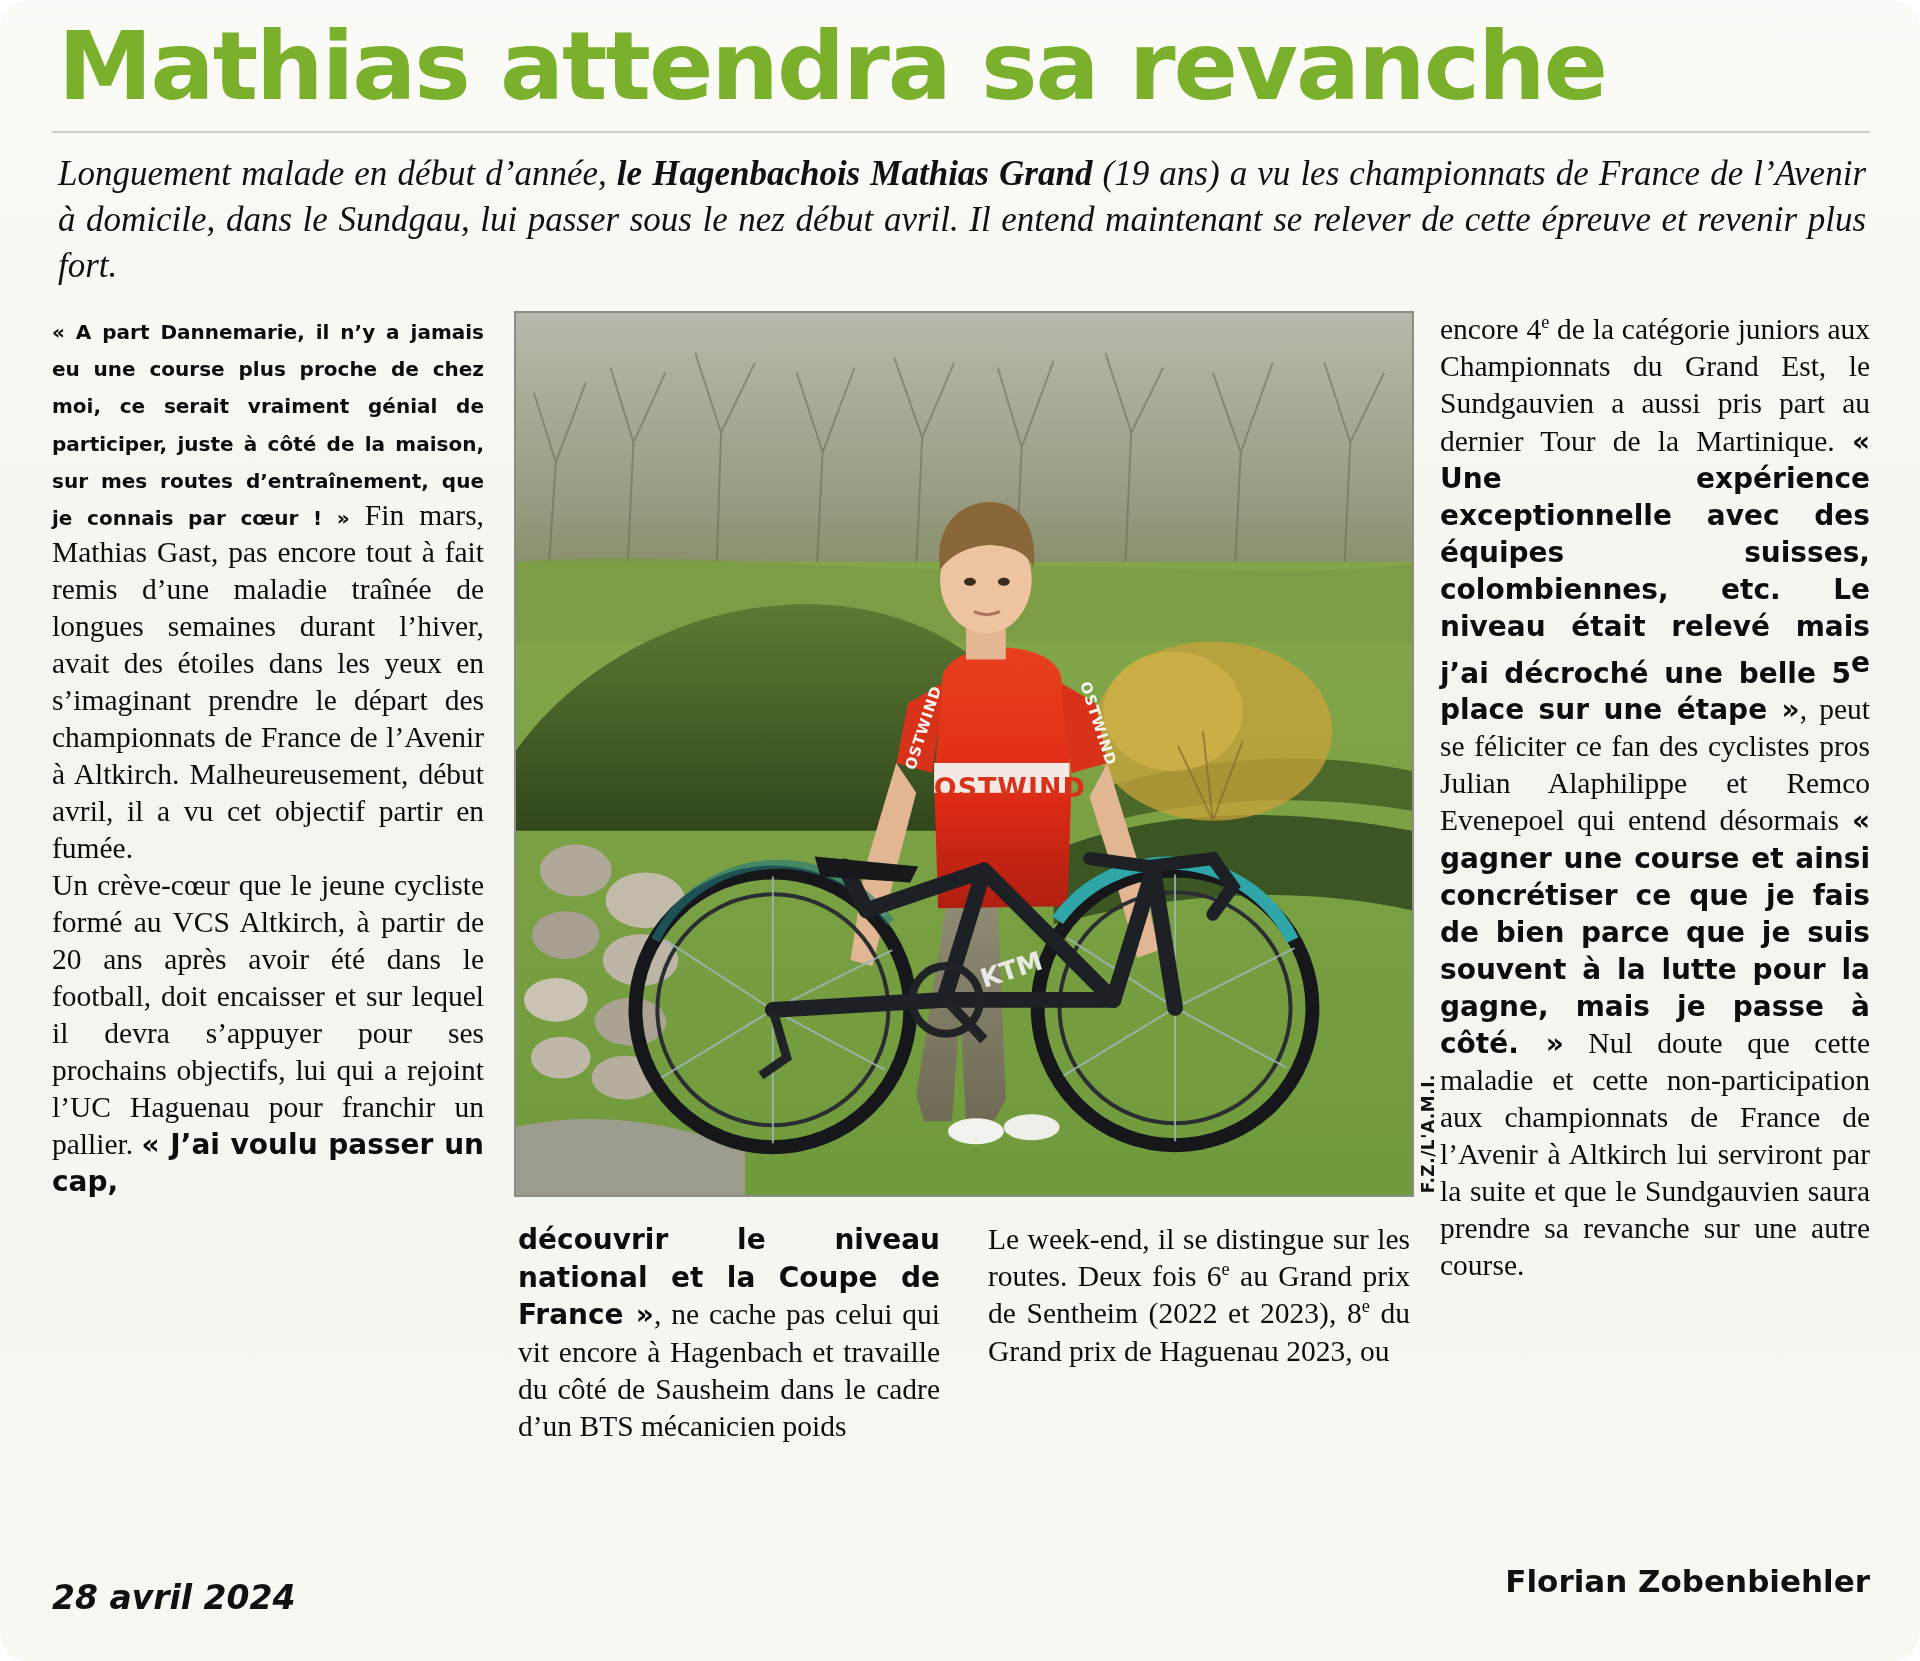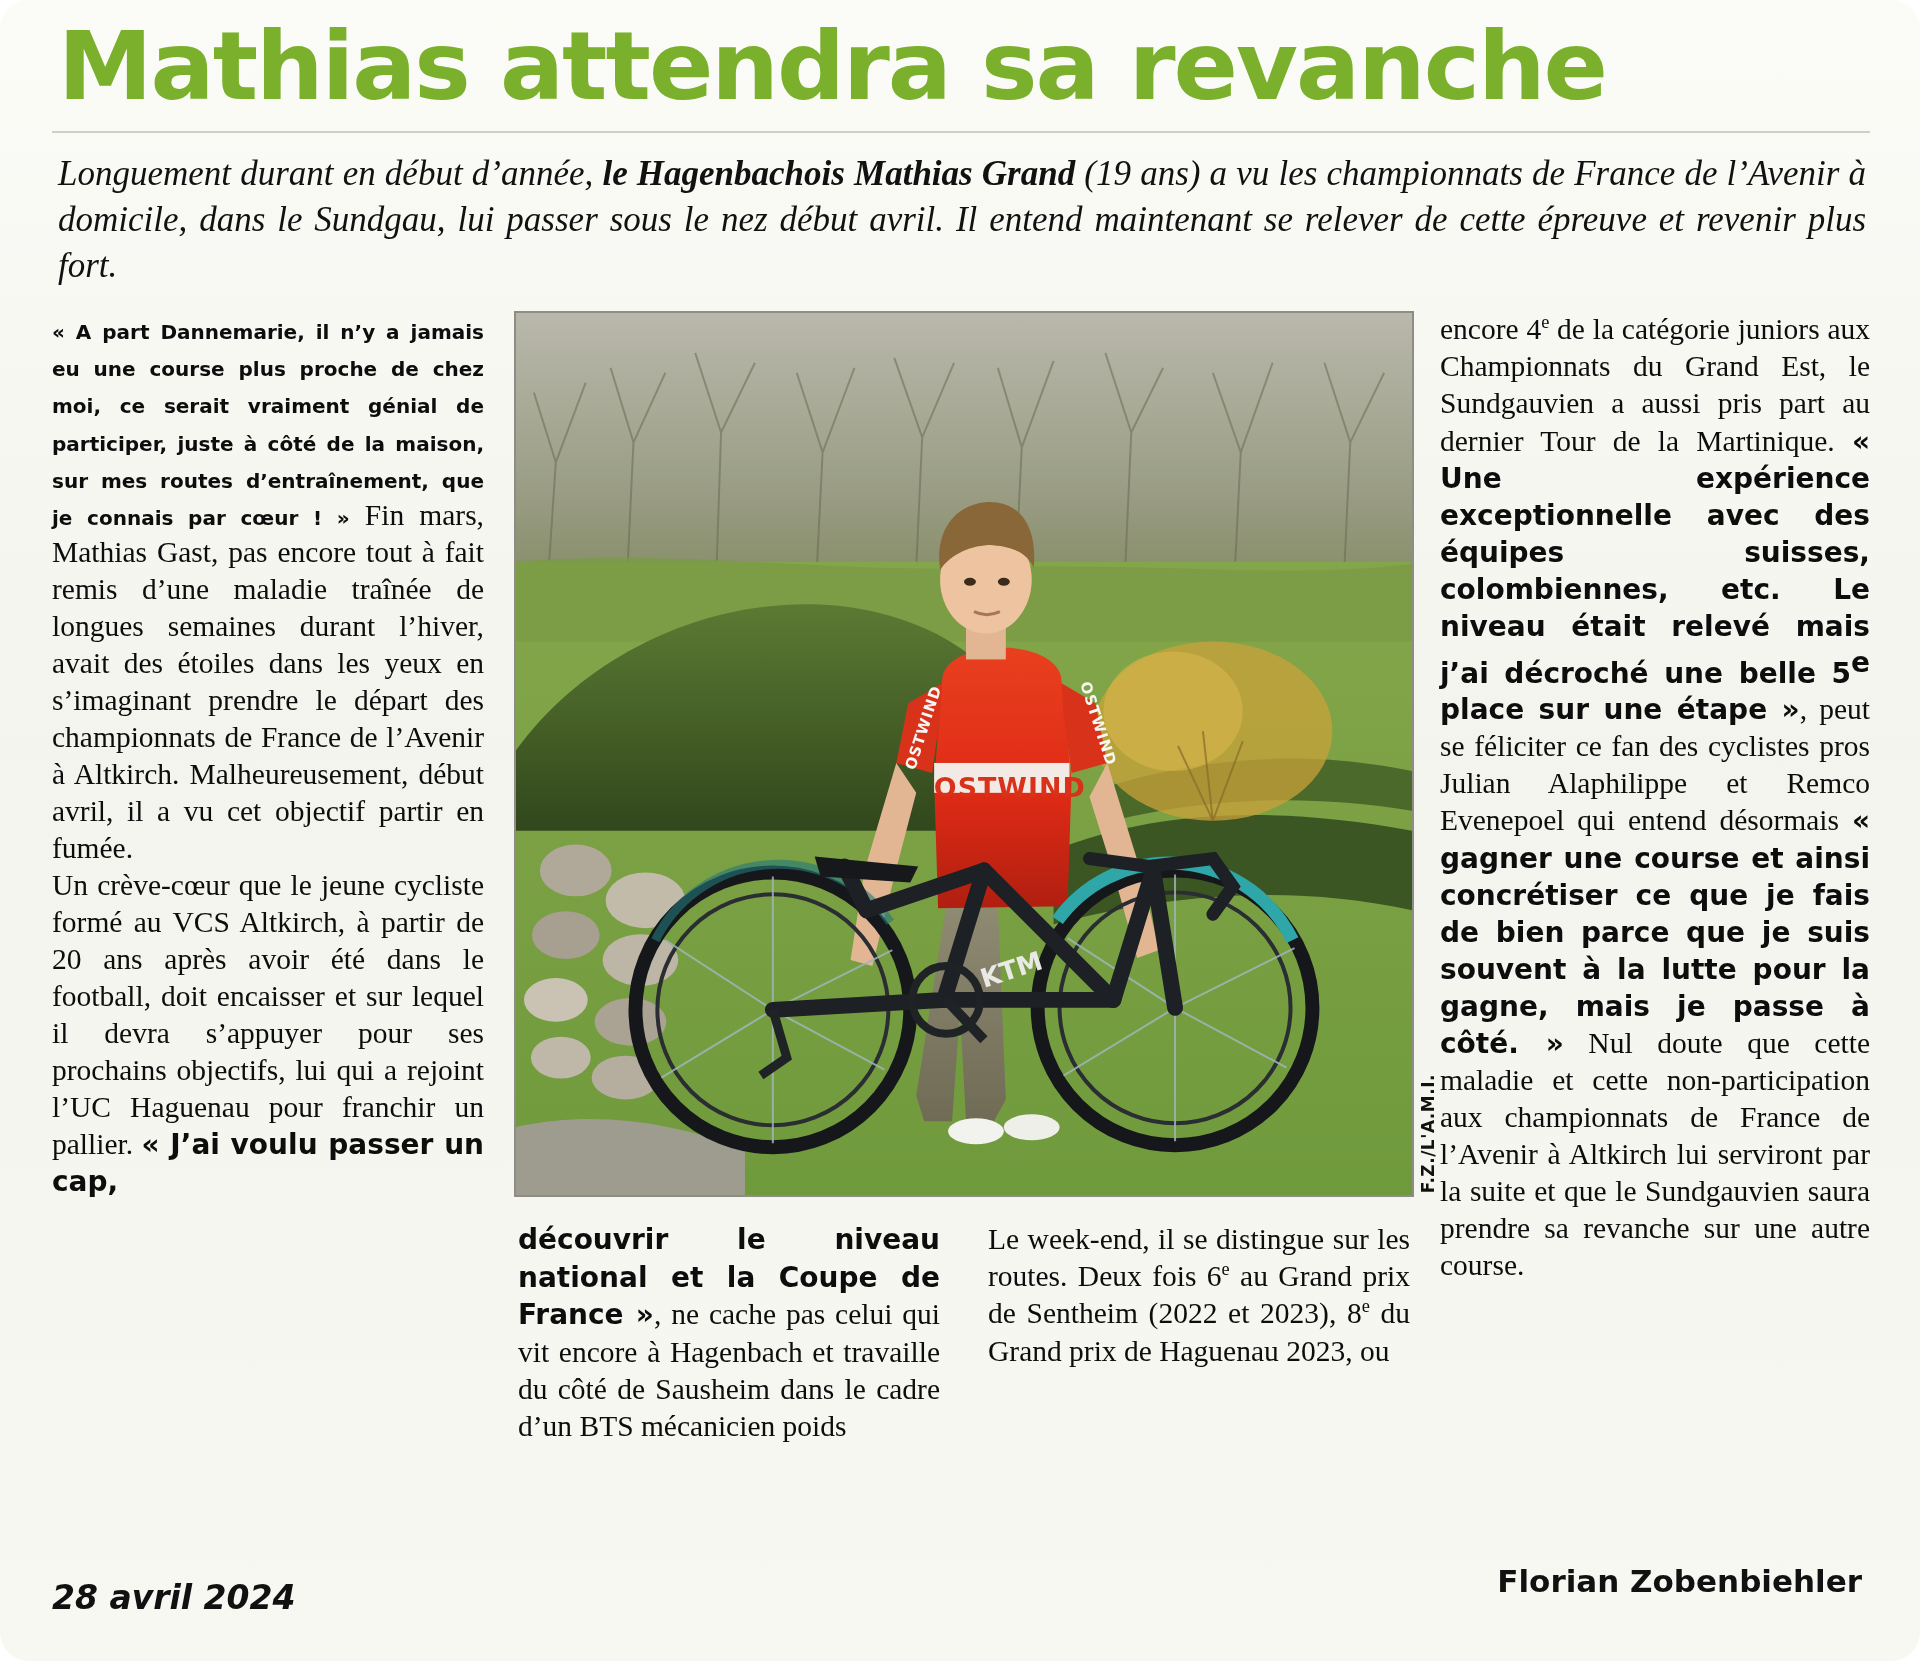--- a/index.html
+++ b/index.html
@@ -170,40 +170,40 @@
     left: 0px;
     top: 1560px;
     font-family: "DejaVu Sans", sans-serif;
     font-weight: bold;
     font-size: 33px;
     color: #111;
     font-style: italic;
   }
   .byline {
     position: absolute;
-    right: 8px;
+    right: 0px;
     top: 1545px;
     font-family: "DejaVu Sans", sans-serif;
     font-weight: bold;
     font-size: 31px;
     color: #111;
   }
   sup { font-size: 0.62em; vertical-align: super; }
 </style>
 </head>
 <body>
 
 <div class="page">
   <div class="inner">
 
     <h1 class="headline">Mathias attendra sa revanche</h1>
     <div class="rule"></div>
 
     <p class="standfirst">
-      <span><span>Longuement durant en début d’année, </span></span><b>le Hagenbachois Mathias Grand</b><span> (19 ans) a vu les championnats de France de l’Avenir à domicile, dans le Sundgau, lui passer sous le nez début avril. Il entend maintenant se relever de cette épreuve et revenir plus fort.</span>
+      <span><span>Longuement malade en début d’année, </span></span><b>le Hagenbachois Mathias Grand</b><span> (19 ans) a vu les championnats de France de l’Avenir à domicile, dans le Sundgau, lui passer sous le nez début avril. Il entend maintenant se relever de cette épreuve et revenir plus fort.</span>
     </p>
 
     <div class="body-area">
 
       <div class="col col-left">
         <p>
           <span class="lead">« A part Dannemarie, il n’y a jamais eu une course plus proche de chez moi, ce serait vraiment génial de participer, juste à côté de la maison, sur mes routes d’entraînement, que je connais par cœur ! »</span><span> Fin mars, Mathias Gast, pas encore tout à fait remis d’une maladie traînée de longues semaines durant l’hiver, avait des étoiles dans les yeux en s’imaginant prendre le départ des championnats de France de l’Avenir à Altkirch. Malheureusement, début avril, il a vu cet objectif partir en fumée.</span>
         </p>
         <p>
           <span>Un crève-cœur que le jeune cycliste formé au VCS Altkirch, à partir de 20 ans après avoir été dans le football, doit encaisser et sur lequel il devra s’appuyer pour ses prochains objectifs, lui qui a rejoint l’UC Haguenau pour franchir un pallier. </span><span class="boldq">« J’ai voulu passer un cap,</span>

